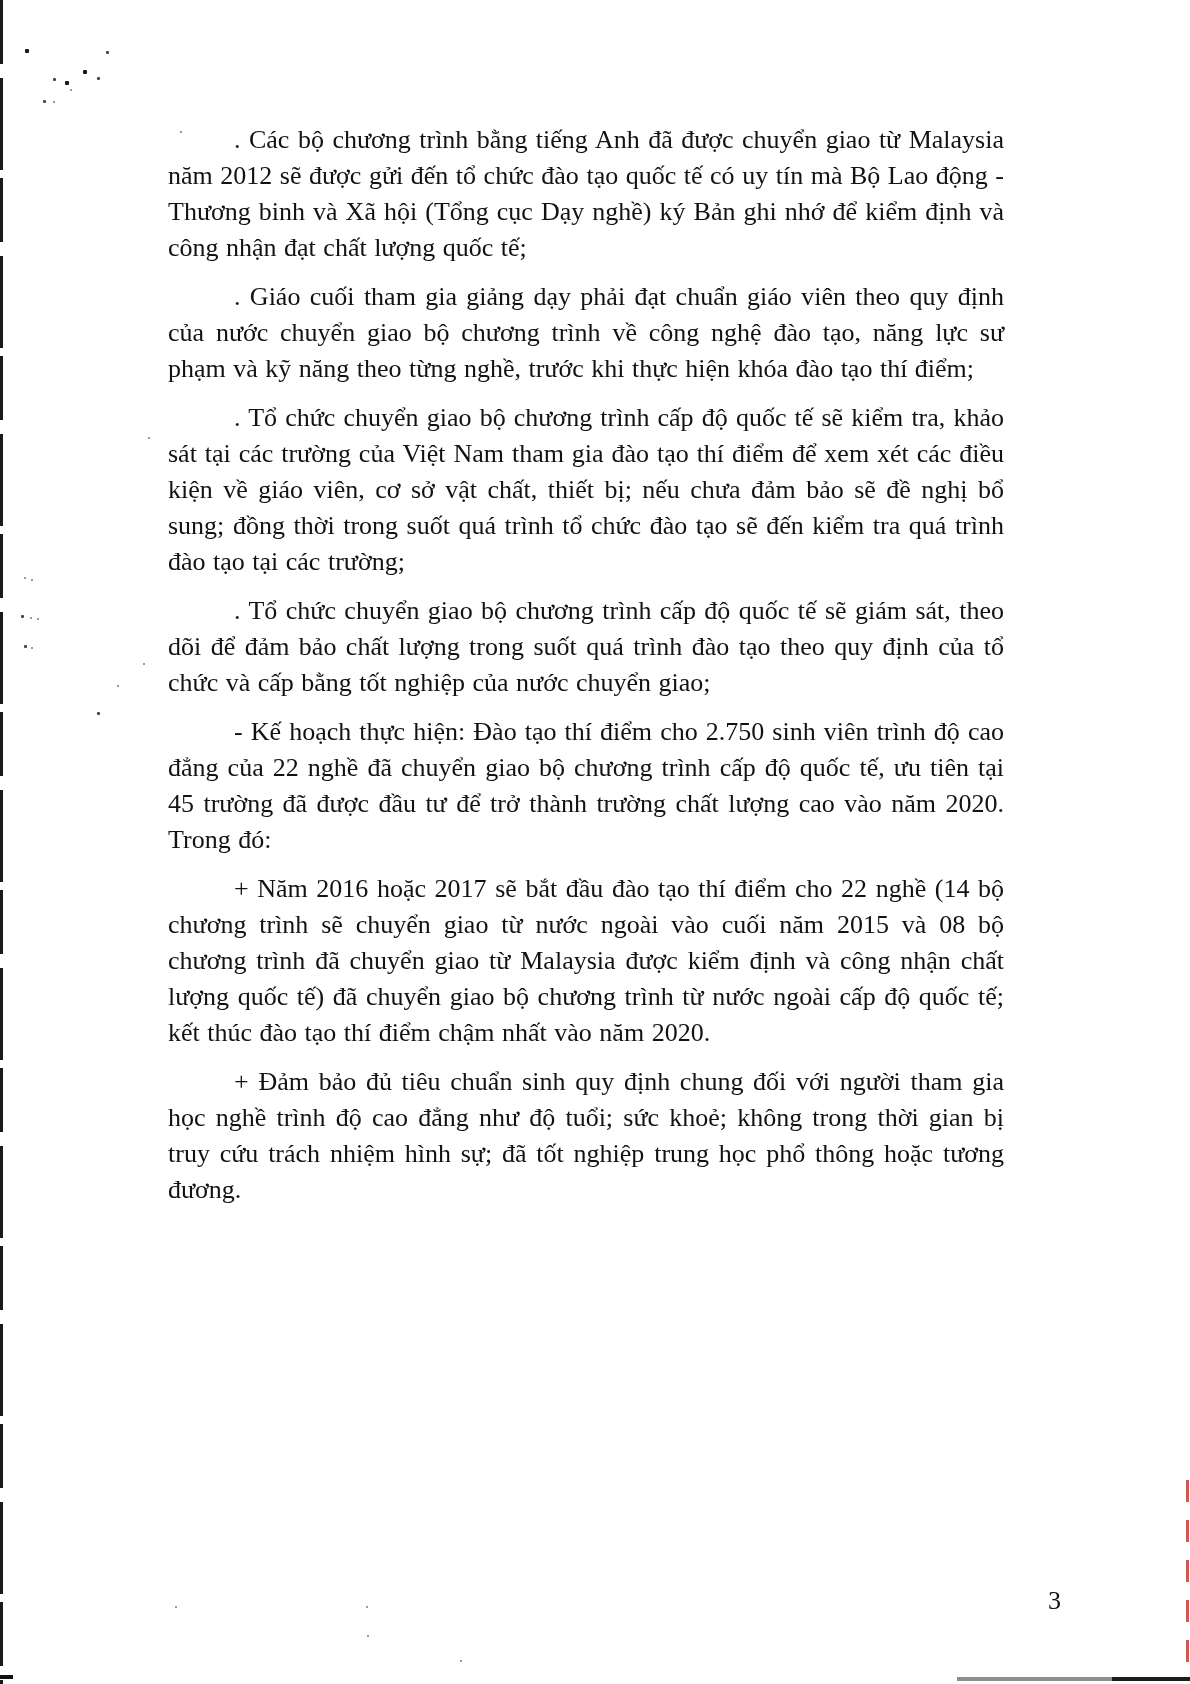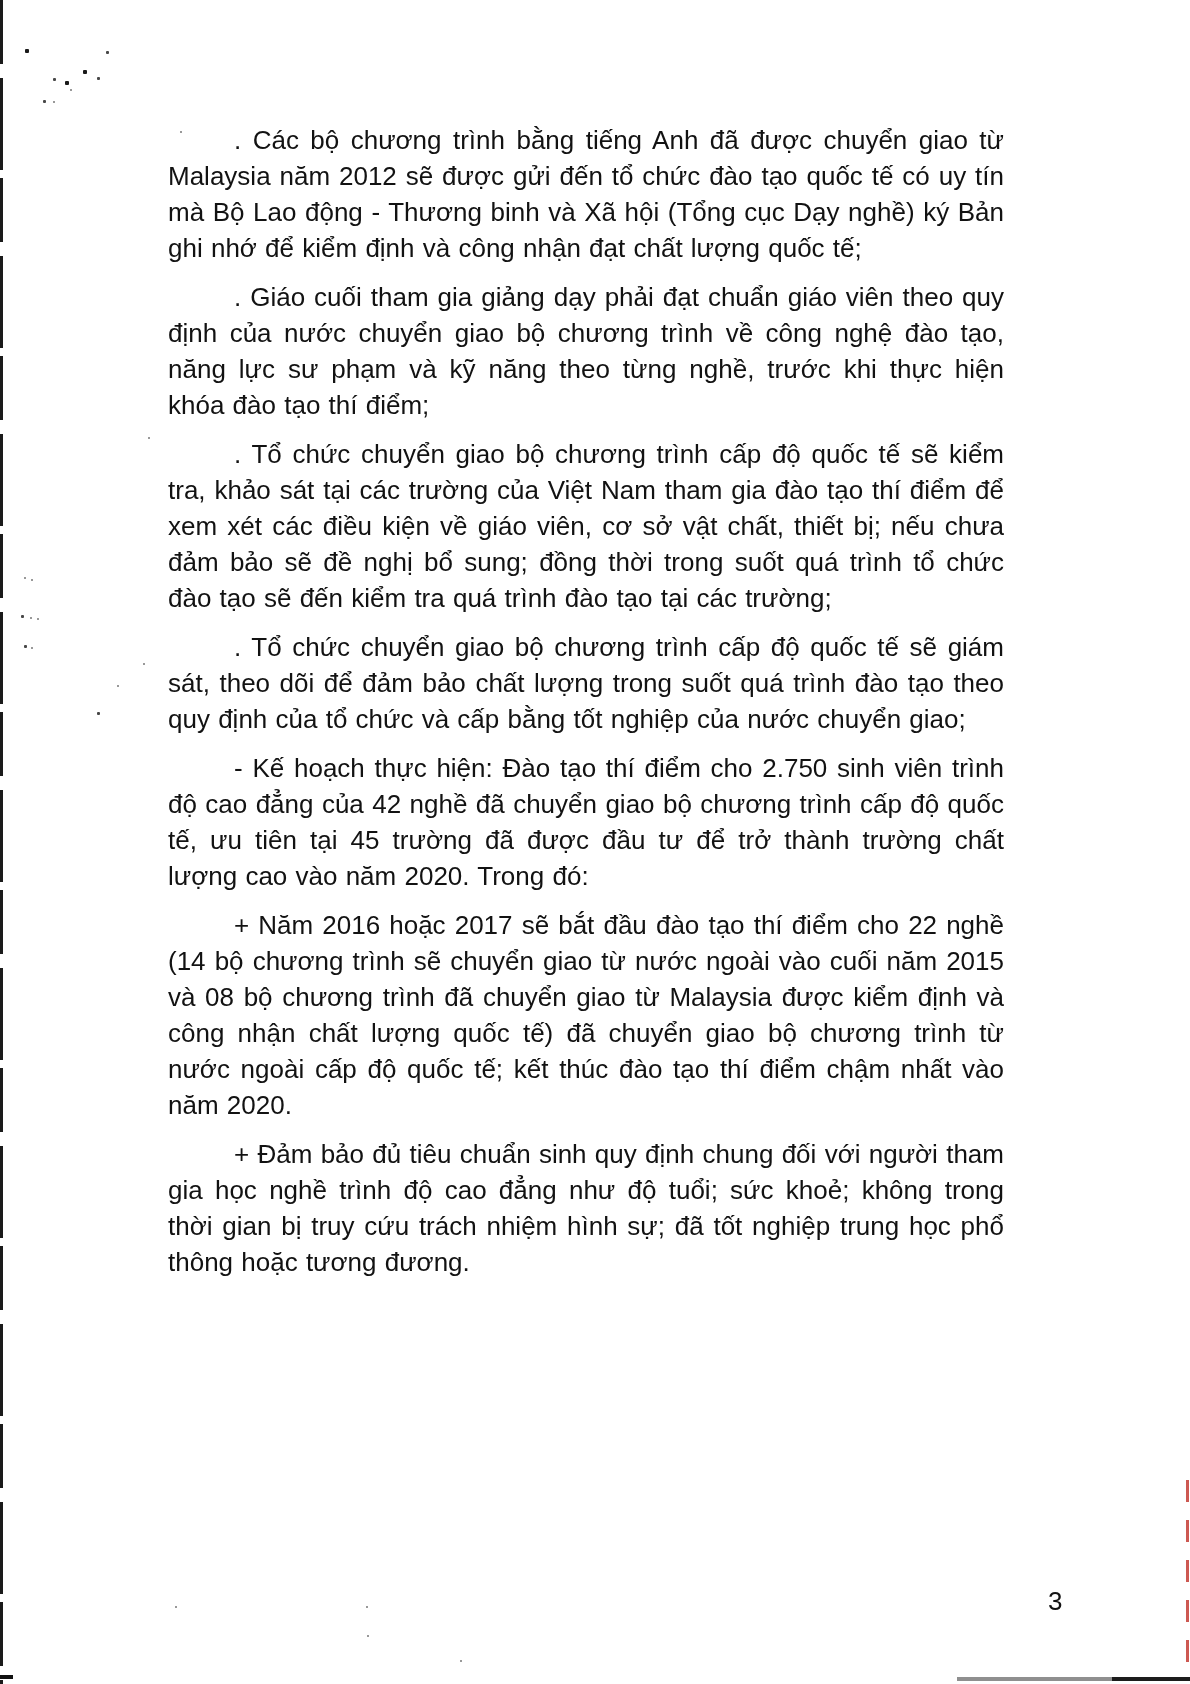--- a/index.html
+++ b/index.html
@@ -6,21 +6,21 @@
     margin: 0;
     padding: 0;
     background: #ffffff;
   }
   .page {
     position: relative;
     width: 1190px;
     height: 1684px;
     background: #ffffff;
     overflow: hidden;
-    font-family: Liberation Sans, sans-serif;
+    font-family: Liberation Serif, serif;
     color: #121212;
   }
   
   .left-border {
     position: absolute;
     left: 0;
     top: 0;
     width: 3px;
     height: 100%;
     background: repeating-linear-gradient(
@@ -141,21 +141,21 @@
     <span class="speck s3" style="left:366px; top:1606px;"></span>
     <span class="speck s3" style="left:367px; top:1635px;"></span>
     <span class="speck s3" style="left:460px; top:1660px;"></span>
   </div>
 
   <div class="content">
     <p class="para">. Các bộ chương trình bằng tiếng Anh đã được chuyển giao từ Malaysia năm 2012 sẽ được gửi đến tổ chức đào tạo quốc tế có uy tín mà Bộ Lao động - Thương binh và Xã hội (Tổng cục Dạy nghề) ký Bản ghi nhớ để kiểm định và công nhận đạt chất lượng quốc tế;</p>
     <p class="para">. Giáo cuối tham gia giảng dạy phải đạt chuẩn giáo viên theo quy định của nước chuyển giao bộ chương trình về công nghệ đào tạo, năng lực sư phạm và kỹ năng theo từng nghề, trước khi thực hiện khóa đào tạo thí điểm;</p>
     <p class="para">. Tổ chức chuyển giao bộ chương trình cấp độ quốc tế sẽ kiểm tra, khảo sát tại các trường của Việt Nam tham gia đào tạo thí điểm để xem xét các điều kiện về giáo viên, cơ sở vật chất, thiết bị; nếu chưa đảm bảo sẽ đề nghị bổ sung; đồng thời trong suốt quá trình tổ chức đào tạo sẽ đến kiểm tra quá trình đào tạo tại các trường;</p>
     <p class="para">. Tổ chức chuyển giao bộ chương trình cấp độ quốc tế sẽ giám sát, theo dõi để đảm bảo chất lượng trong suốt quá trình đào tạo theo quy định của tổ chức và cấp bằng tốt nghiệp của nước chuyển giao;</p>
-    <p class="para">- Kế hoạch thực hiện: Đào tạo thí điểm cho 2.750 sinh viên trình độ cao đẳng của 42 nghề đã chuyển giao bộ chương trình cấp độ quốc tế, ưu tiên tại 45 trường đã được đầu tư để trở thành trường chất lượng cao vào năm 2020. Trong đó:</p>
+    <p class="para">- Kế hoạch thực hiện: Đào tạo thí điểm cho 2.750 sinh viên trình độ cao đẳng của 22 nghề đã chuyển giao bộ chương trình cấp độ quốc tế, ưu tiên tại 45 trường đã được đầu tư để trở thành trường chất lượng cao vào năm 2020. Trong đó:</p>
     <p class="para">+ Năm 2016 hoặc 2017 sẽ bắt đầu đào tạo thí điểm cho 22 nghề (14 bộ chương trình sẽ chuyển giao từ nước ngoài vào cuối năm 2015 và 08 bộ chương trình đã chuyển giao từ Malaysia được kiểm định và công nhận chất lượng quốc tế) đã chuyển giao bộ chương trình từ nước ngoài cấp độ quốc tế; kết thúc đào tạo thí điểm chậm nhất vào năm 2020.</p>
     <p class="para">+ Đảm bảo đủ tiêu chuẩn sinh quy định chung đối với người tham gia học nghề trình độ cao đẳng như độ tuổi; sức khoẻ; không trong thời gian bị truy cứu trách nhiệm hình sự; đã tốt nghiệp trung học phổ thông hoặc tương đương.</p>
   </div>
 
   <div class="page-number">3</div>
 
   <div class="bottom-bar-gray"></div>
   <div class="bottom-bar-black"></div>
   <div class="bottom-left-dash"></div>
   <div class="red-edge"></div>

